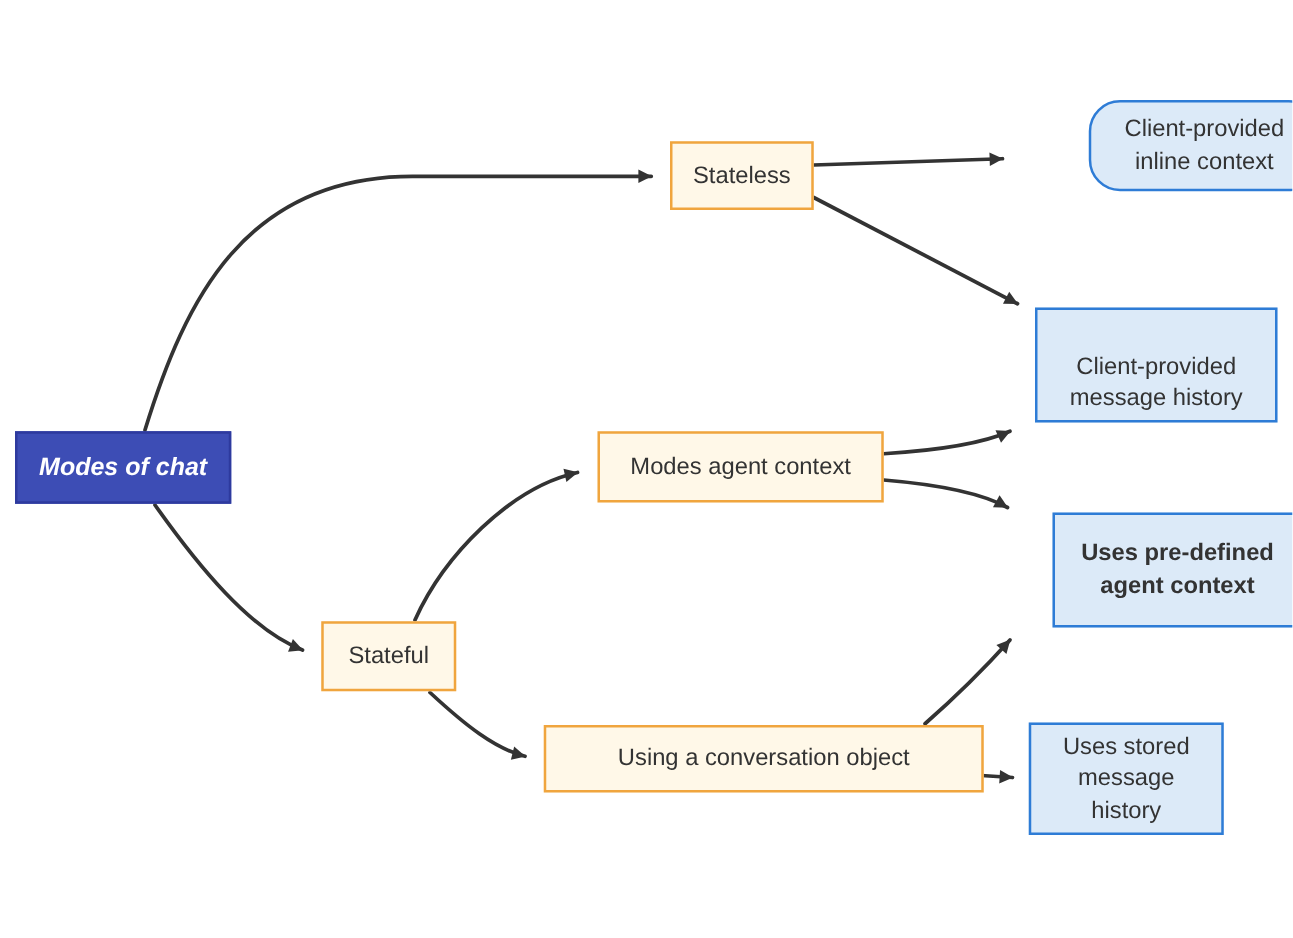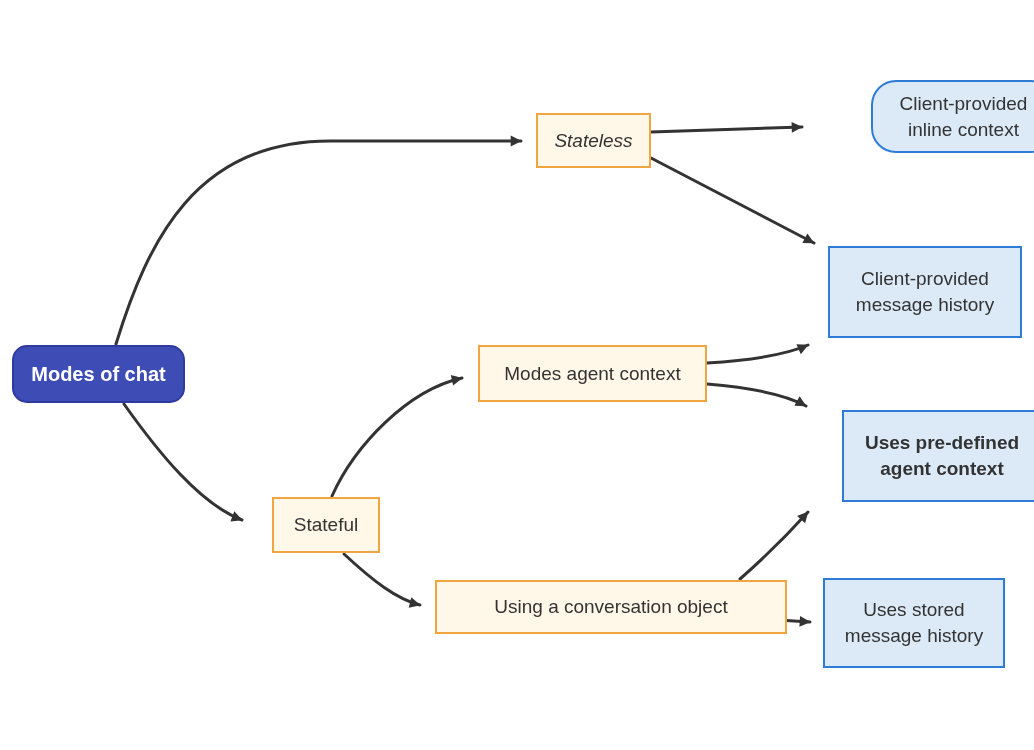--- a/index.html
+++ b/index.html
@@ -35,24 +35,25 @@
     justify-content: center;
     text-align: center;
     font-size: 19px;
     line-height: 1.35;
     color: var(--node-text, #333333);
     padding: 4px 8px;
   }
   .node.root {
     background: var(--root-fill, #3D4DB5);
     border: 2px solid var(--root-border, #2E3A9E);
-    border-radius: 15px;
+    border-radius: 0;
     color: var(--root-text, #ffffff);
     font-weight: bold;
     font-size: 20px;
+    font-style: italic;
   }
   .node.mode {
     background: var(--mode-fill, #FFF8E8);
     border: 2px solid var(--mode-border, #F0A53E);
   }
   .node.outcome {
     background: var(--outcome-fill, #DCEAF8);
     border: 2px solid var(--outcome-border, #2E7CD6);
   }
 </style>
@@ -76,45 +77,45 @@
     <path class="edge" d="M707,363 C755,360 790,353 808,345" marker-end="url(#arrow)"></path>
     <path class="edge" d="M707,384 C755,388 788,396 806,406" marker-end="url(#arrow)"></path>
     <path class="edge" d="M740,579 C764,558 790,532 808,512" marker-end="url(#arrow)"></path>
     <path class="edge" d="M748,618 L810,622" marker-end="url(#arrow)"></path>
   </svg>
 
   <div class="node root" style="left:12px; top:345px; width:173px; height:58px;">
     <span>Modes of chat</span>
   </div>
 
-  <div class="node mode" style="left:536px; top:113px; width:115px; height:55px;font-style:italic;">
+  <div class="node mode" style="left:536px; top:113px; width:115px; height:55px;">
     <span>Stateless</span>
   </div>
 
   <div class="node outcome" style="left:871px; top:80px; width:185px; height:73px;border-radius:25px;">
     <span>Client-provided inline context</span>
   </div>
 
-  <div class="node outcome" style="left:828px; top:246px; width:194px; height:92px;">
+  <div class="node outcome" style="left:828px; top:246px; width:194px; height:92px;align-items:flex-end;">
     <span>Client-provided message history</span>
   </div>
 
   <div class="node mode" style="left:478px; top:345px; width:229px; height:57px;">
     <span>Modes agent context</span>
   </div>
 
   <div class="node outcome" style="left:842px; top:410px; width:200px; height:92px;font-weight:bold;">
     <span>Uses pre-defined agent context</span>
   </div>
 
-  <div class="node mode" style="left:257px; top:497px; width:108px; height:56px;margin-left:15px;">
+  <div class="node mode" style="left:257px; top:497px; width:108px; height:56px;">
     <span>Stateful</span>
   </div>
 
   <div class="node mode" style="left:435px; top:580px; width:352px; height:54px;">
     <span>Using a conversation object</span>
   </div>
 
-  <div class="node outcome" style="left:823px; top:578px; width:182px; height:90px;">
+  <div class="node outcome" style="left:823px; top:578px; width:156px; height:90px;">
     <span>Uses stored message history</span>
   </div>
 
 </div>
 
 </body></html>

